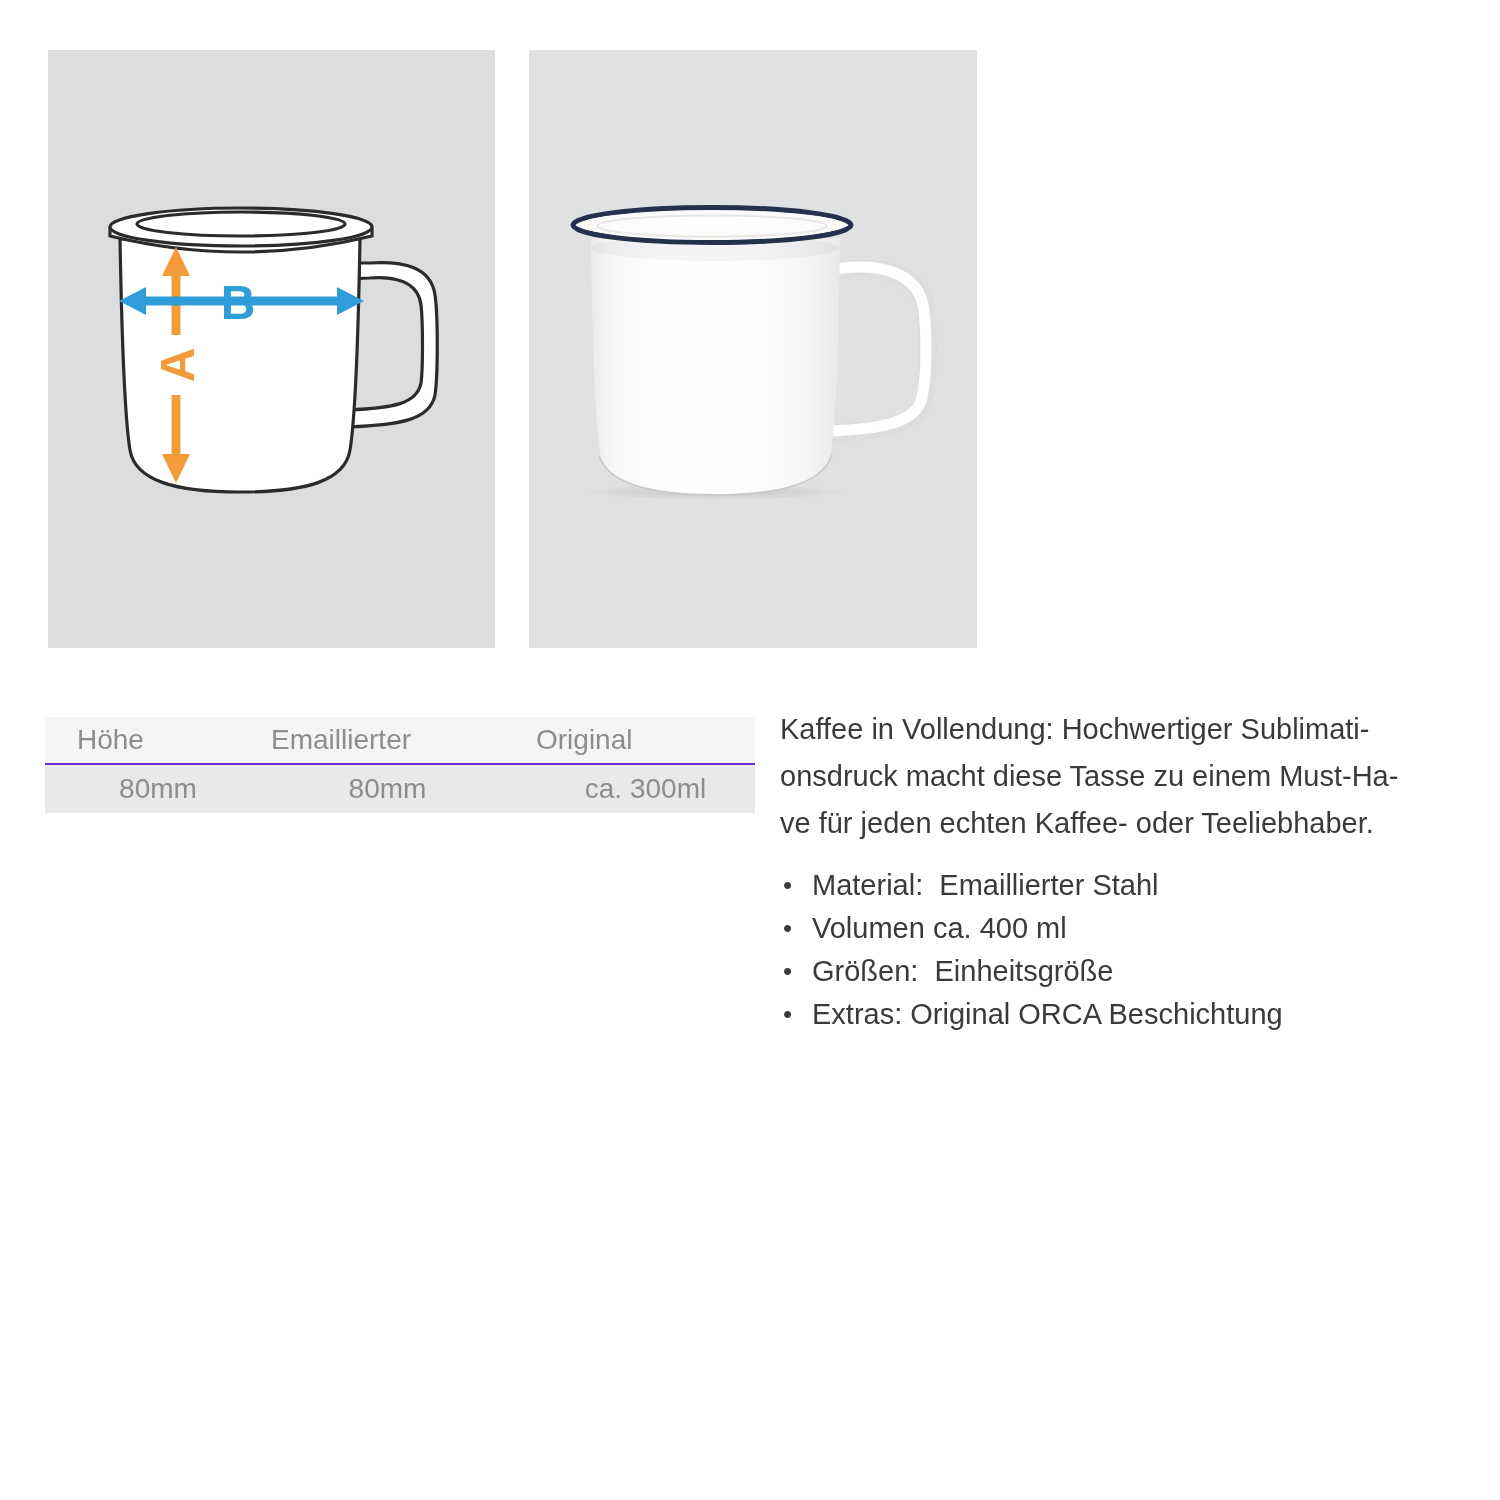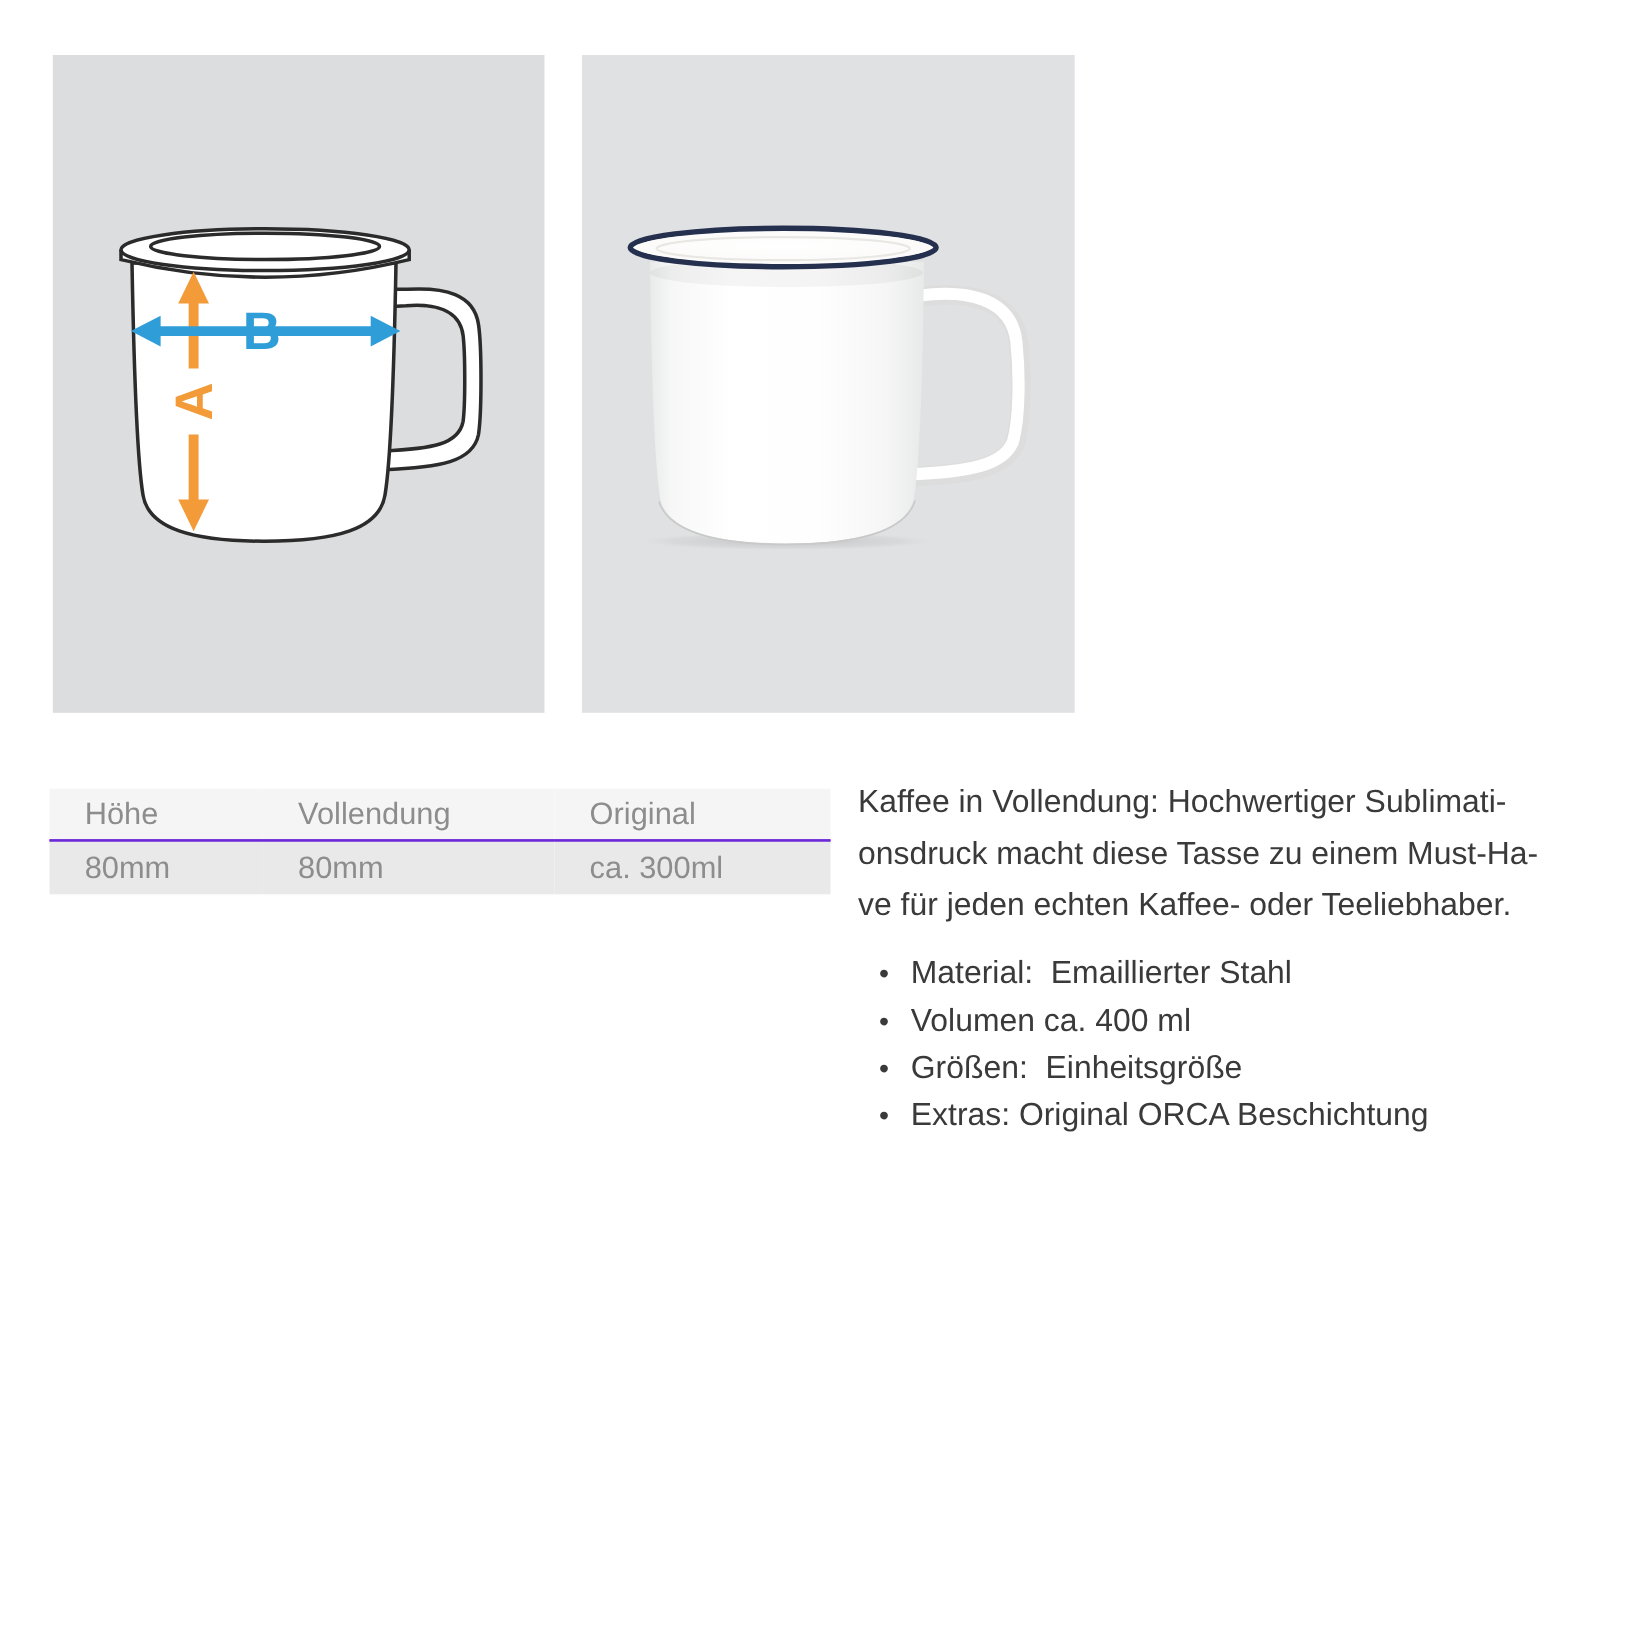--- a/index.html
+++ b/index.html
@@ -18,28 +18,28 @@
     font-size:28px;font-weight:400;
   }
   table.size-table col.c1{width:194px;}
   table.size-table col.c2{width:265px;}
   table.size-table col.c3{width:251px;}
   table.size-table th{
     height:46px;text-align:left;font-weight:400;padding:0 0 0 32px;
     border-bottom:2px solid #6d28d9;vertical-align:middle;
   }
   table.size-table td{
-    height:48px;text-align:left;padding:0 0 0 32px;vertical-align:middle;
+    height:48px;text-align:center;padding:0 0 0 32px;vertical-align:middle;
   }
 
   .description{position:absolute;left:780px;top:706px;width:720px;}
   .description p{
     margin:0 1px 17px 0;font-size:29px;line-height:47px;white-space:pre-line;
   }
-  .spec-list{list-style:none;margin:16px;padding:0;}
+  .spec-list{list-style:none;margin:0;padding:0;}
   .spec-list li{
     position:relative;padding-left:32px;font-size:29px;line-height:43px;
     white-space:pre-wrap;
   }
   .spec-list li::before{
     content:"\2022";position:absolute;left:3px;top:0;font-size:26px;
   }
 </style>
 </head>
 <body>
@@ -133,21 +133,21 @@
 
   <table class="size-table" style="color: rgb(141, 141, 141);">
     <colgroup>
         <col class="c1">
         <col class="c2">
         <col class="c3">
       </colgroup>
     <thead>
       <tr style="background-color: rgb(245, 245, 246);">
         <th>Höhe</th>
-        <th>Vollendung</th>
+        <th>Emaillierter</th>
         <th>Original</th>
       </tr>
     </thead>
     <tbody>
       <tr style="background-color: rgb(233, 233, 234);">
         <td>80mm</td>
         <td>80mm</td>
         <td>ca. 300ml</td>
       </tr>
     </tbody>

